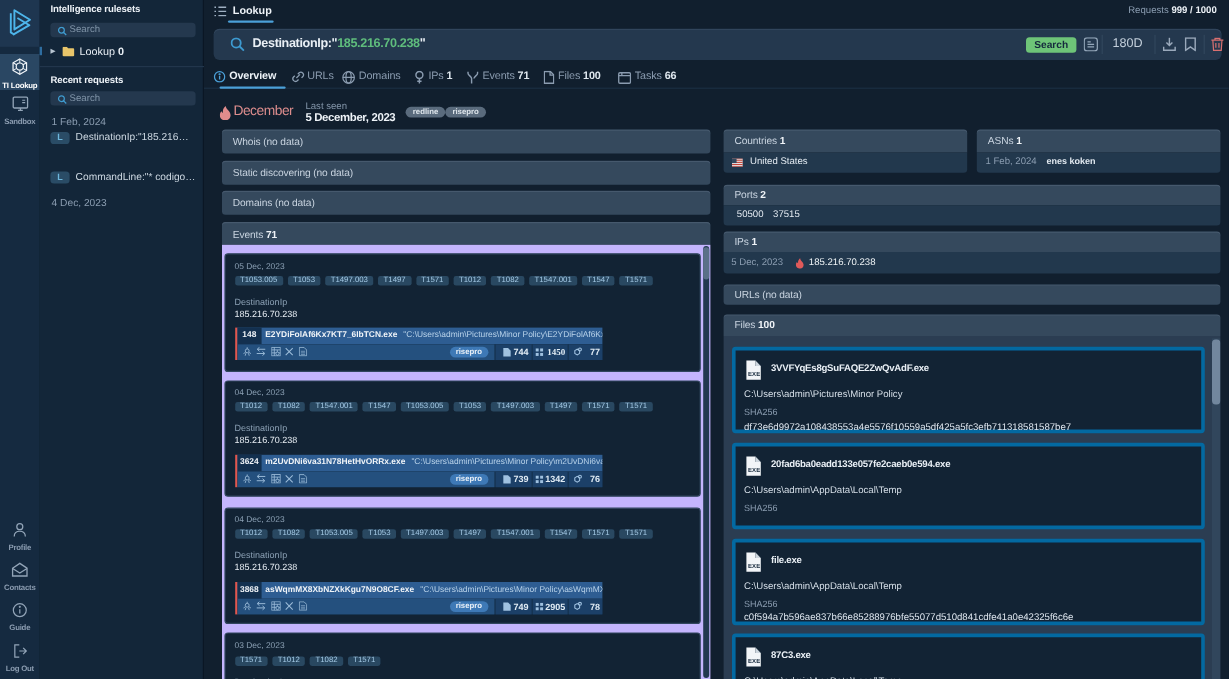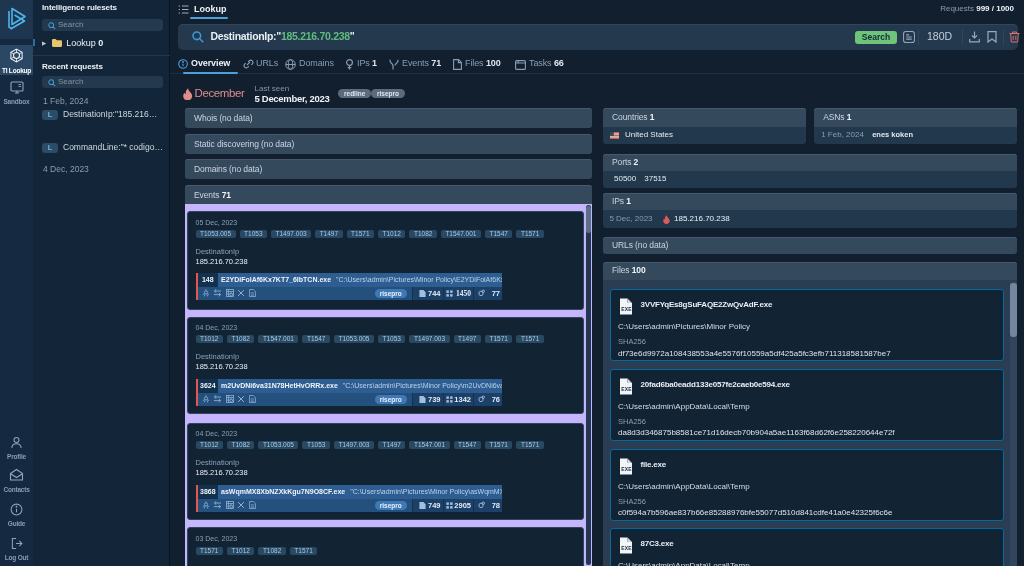--- a/index.html
+++ b/index.html
@@ -52,21 +52,21 @@
   .trow2 { position:absolute; left:2.5px; top:13.5px; width:304px; height:13.5px; background:#15314e; }
   .t2l { position:absolute; left:0; top:0; width:214px; height:13.5px; background:#24507e; }
   .tcell { position:absolute; top:0; width:29.5px; height:13.5px; background:#1c4068; color:#e1ecf5; font-size:7.5px; font-weight:bold; }
   .tcell span { position:absolute; top:2.5px; right:2px; }
   .tcell svg { position:absolute; left:2.5px; top:2.5px; }
   .ticons { position:absolute; left:3.5px; top:2.5px; display:flex; gap:3.5px; }
   .rispill { position:absolute; left:176.5px; top:2px; width:32.5px; height:9.5px; background:#3e79b6; border-radius:5px; color:#eaf1f8; font-size:6.5px; font-weight:bold; text-align:center; line-height:9.5px; }
   
   #filesBody { position:absolute; left:433px; top:279.5px; width:414px; height:286.5px; background:#2b3d52; overflow:hidden; }
   .exeIco { position:absolute; left:8px; top:8px; }
-  .fileCard { position:absolute; left:7px; width:394px; height:72px; background:#122334; border:1px solid #0369a1; border-radius:3px; }
+  .fileCard { position:absolute; left:7px; width:394px; height:72px; background:#122334; border:3px solid #0369a1; border-radius:3px; }
   .fname { position:absolute; left:29.5px; top:10px; font-size:8px; font-weight:bold; color:#e9eff5; letter-spacing:-0.2px; }
   .fpath { position:absolute; left:7px; top:32px; font-size:8px; color:#d6dfe8; }
   .fsha { position:absolute; left:7px; top:47px; font-size:7.5px; color:#8b9db1; }
   .fhash { position:absolute; left:7px; top:58.5px; font-size:8px; color:#dde5ee; }
 </style>
 </head>
 <body>
   <div id="rail">
     <div id="logoTile">
       <svg width="22" height="24" viewBox="0 0 22 24" style="position:absolute;left:6px;top:7px">
@@ -610,21 +610,20 @@
         </div>
         <div class="fileCard" style="top:89px;">
           <svg class="exeIco" width="14" height="17" viewBox="0 0 14 17">
             <path d="M1 0.5 L8.6 0.5 L8.6 5.1 L13 5.1 L13 16.5 L1 16.5 Z" fill="#f2f5f8"></path>
             <path d="M8.6 0.5 L13 5.1 L8.6 5.1 Z" fill="#cdd6de"></path>
             <text x="2.3" y="13.2" font-size="5" font-weight="bold" fill="#16293d" letter-spacing="0.1" font-family="Liberation Sans, sans-serif">EXE</text>
           </svg>
           <div class="fname">20fad6ba0eadd133e057fe2caeb0e594.exe</div>
           <div class="fpath">C:\Users\admin\AppData\Local\Temp</div>
           <div class="fsha">SHA256</div>
-          <div class="fhash">da8d3d346875b8581ce71d16decb70b904a5ae1163f68d62f6e258220644e72f</div>
         </div>
         <div class="fileCard" style="top:169px;">
           <svg class="exeIco" width="14" height="17" viewBox="0 0 14 17">
             <path d="M1 0.5 L8.6 0.5 L8.6 5.1 L13 5.1 L13 16.5 L1 16.5 Z" fill="#f2f5f8"></path>
             <path d="M8.6 0.5 L13 5.1 L8.6 5.1 Z" fill="#cdd6de"></path>
             <text x="2.3" y="13.2" font-size="5" font-weight="bold" fill="#16293d" letter-spacing="0.1" font-family="Liberation Sans, sans-serif">EXE</text>
           </svg>
           <div class="fname">file.exe</div>
           <div class="fpath">C:\Users\admin\AppData\Local\Temp</div>
           <div class="fsha">SHA256</div>

